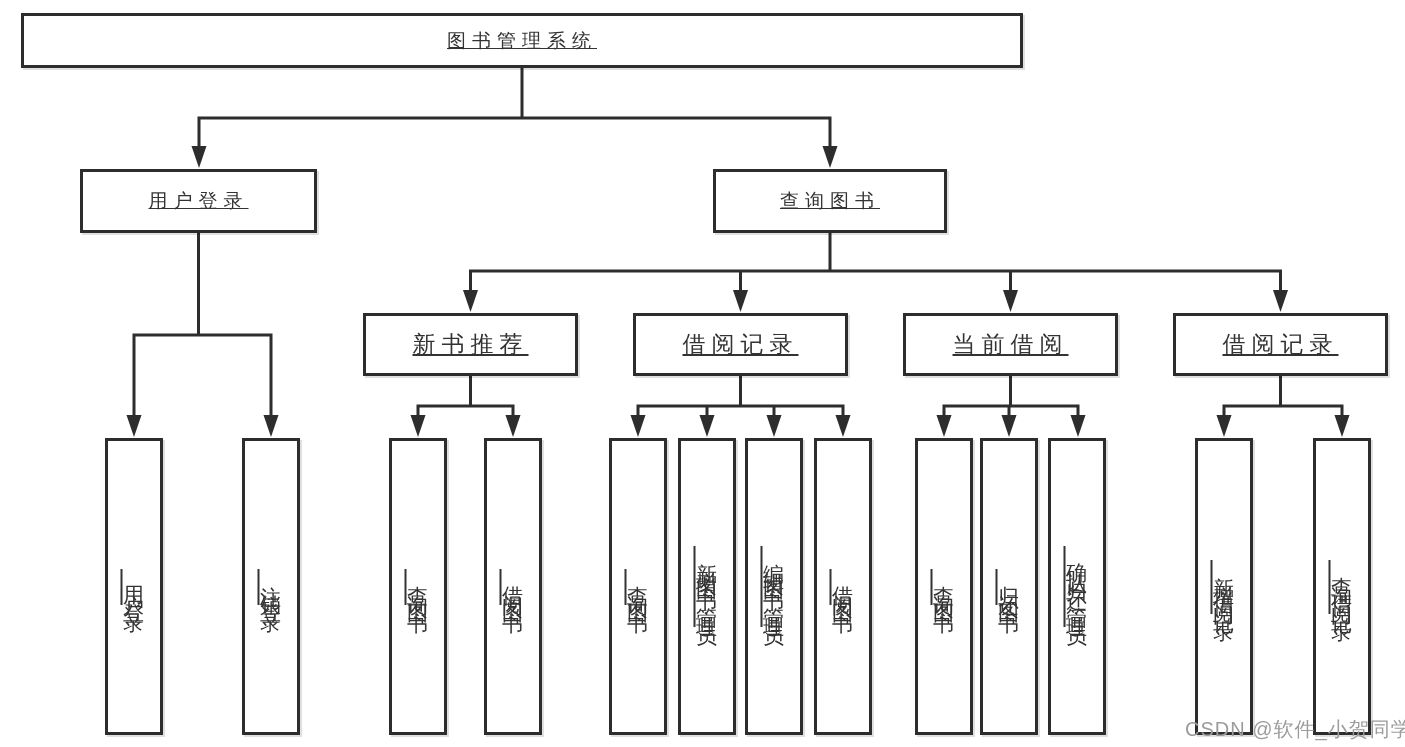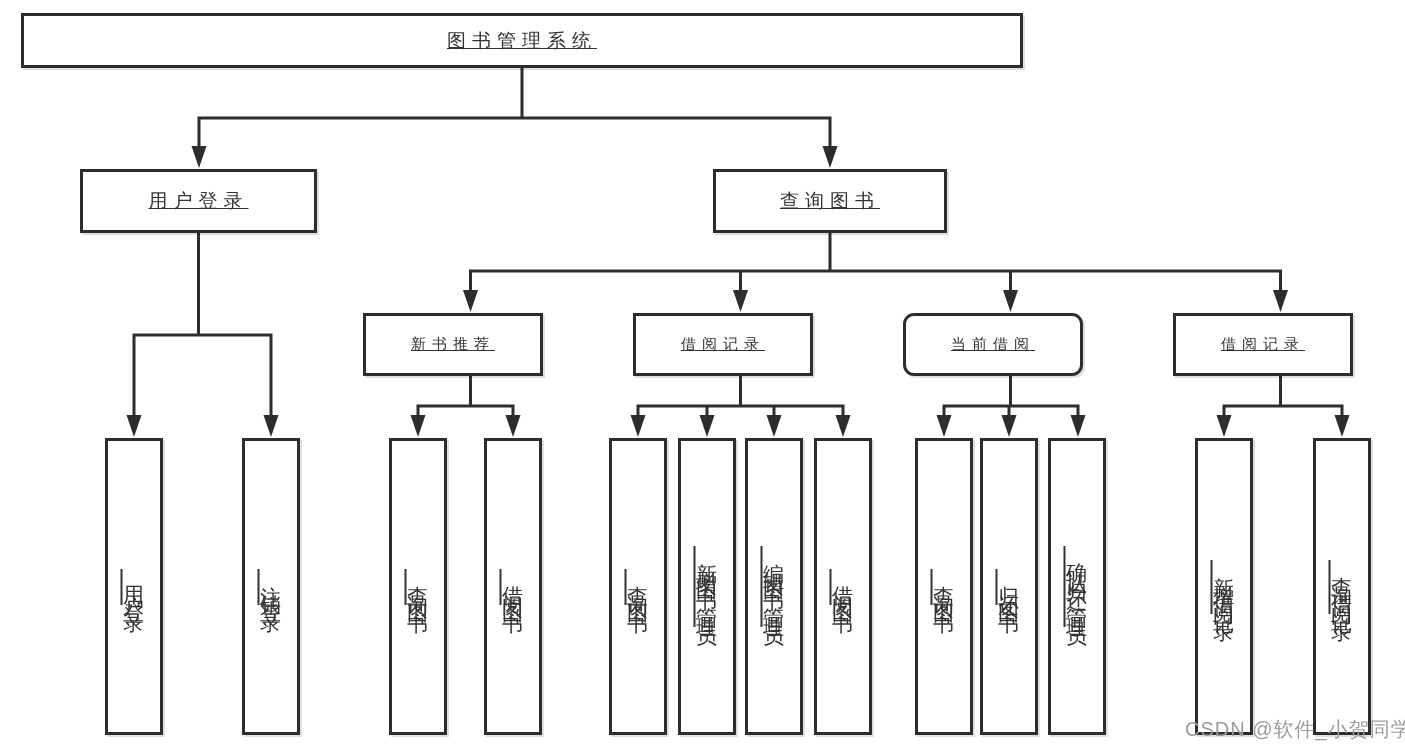--- a/index.html
+++ b/index.html
@@ -24,24 +24,24 @@
     box-shadow: 2px 2px 0 rgba(0,0,0,0.12);
   }
   .node span { white-space: nowrap; text-decoration: underline; }
   
   .root { left: 21px; top: 13px; width: 1002px; height: 55px; font-size: 19px; letter-spacing: 6px; }
   
   .l2 { top: 169px; height: 64px; font-size: 19px; letter-spacing: 6px; }
   .l2a { left: 80px;  width: 237px; }
   .l2b { left: 713px; width: 234px; }
   
-  .l3 { top: 313px; height: 63px; width: 180px; font-size: 15px; letter-spacing: 6px; }
+  .l3 { top: 313px; height: 63px; width: 215px; font-size: 23px; letter-spacing: 6px; }
   .l3a { left: 363px; }
   .l3b { left: 633px; }
-  .l3c { left: 903px; border-radius: 11px; }
+  .l3c { left: 903px; }
   .l3d { left: 1173px; }
   
   .leaf { top: 438px; height: 297px; width: 58px; font-size: 21px; }
   .leaf span {
     writing-mode: vertical-rl;
     text-orientation: mixed;
     letter-spacing: 9px;
     line-height: 1;
   }
   .lf1  { left: 105px; }

